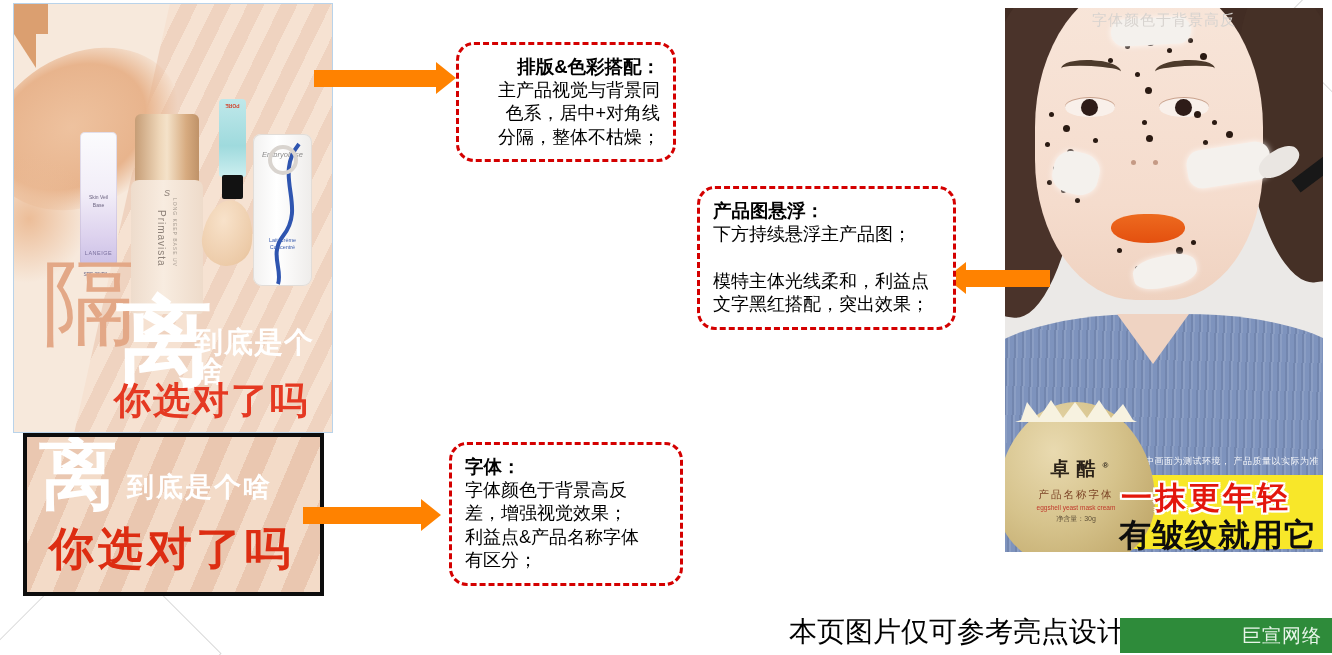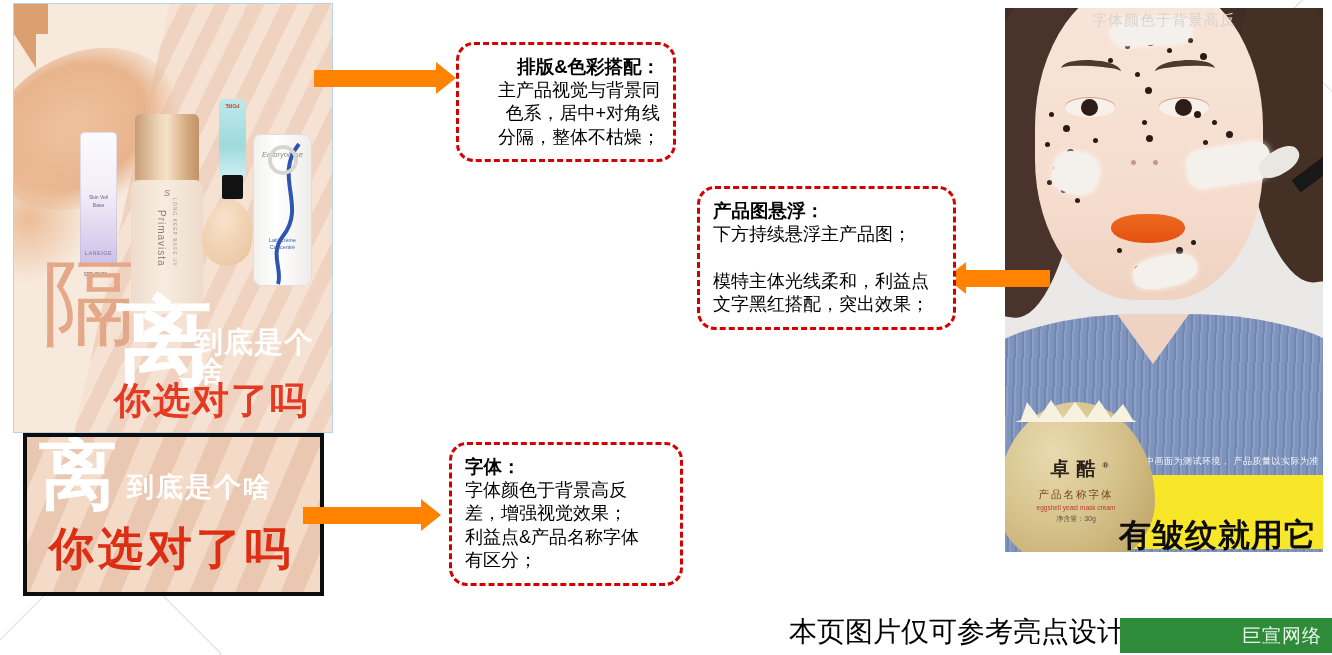--- a/index.html
+++ b/index.html
@@ -259,20 +259,21 @@
     <div id="cream-chin" class="cream"></div>
     <div id="brush-tip"></div>
     <div id="brush-handle"></div>
     <div id="wm-top">字体颜色于背景高反</div>
     <div id="sweater">
         <div class="rib"></div>
       </div>
     <div id="vneck"></div>
     <div id="disclaimer">广告中画面为测试环境， 产品质量以实际为准</div>
     <div id="banner"></div>
+    <div id="benefit1">一抹更年轻</div>
     <div id="benefit2">有皱纹就用它</div>
     <div id="egg">
       <svg class="crack" width="122" height="24" viewBox="0 0 122 24">
         <polygon points="0,24 6,22 12,4 24,20 36,2 48,20 60,4 72,20 84,2 96,20 108,6 118,22 122,24" fill="#f7f2e0"></polygon>
       </svg>
       <div class="brand"><span>卓酷</span><span class="reg">®</span></div>
       <div class="cn">产品名称字体</div>
       <div class="en">eggshell yeast mask cream</div>
       <div class="net">净含量：30g</div>
     </div>

